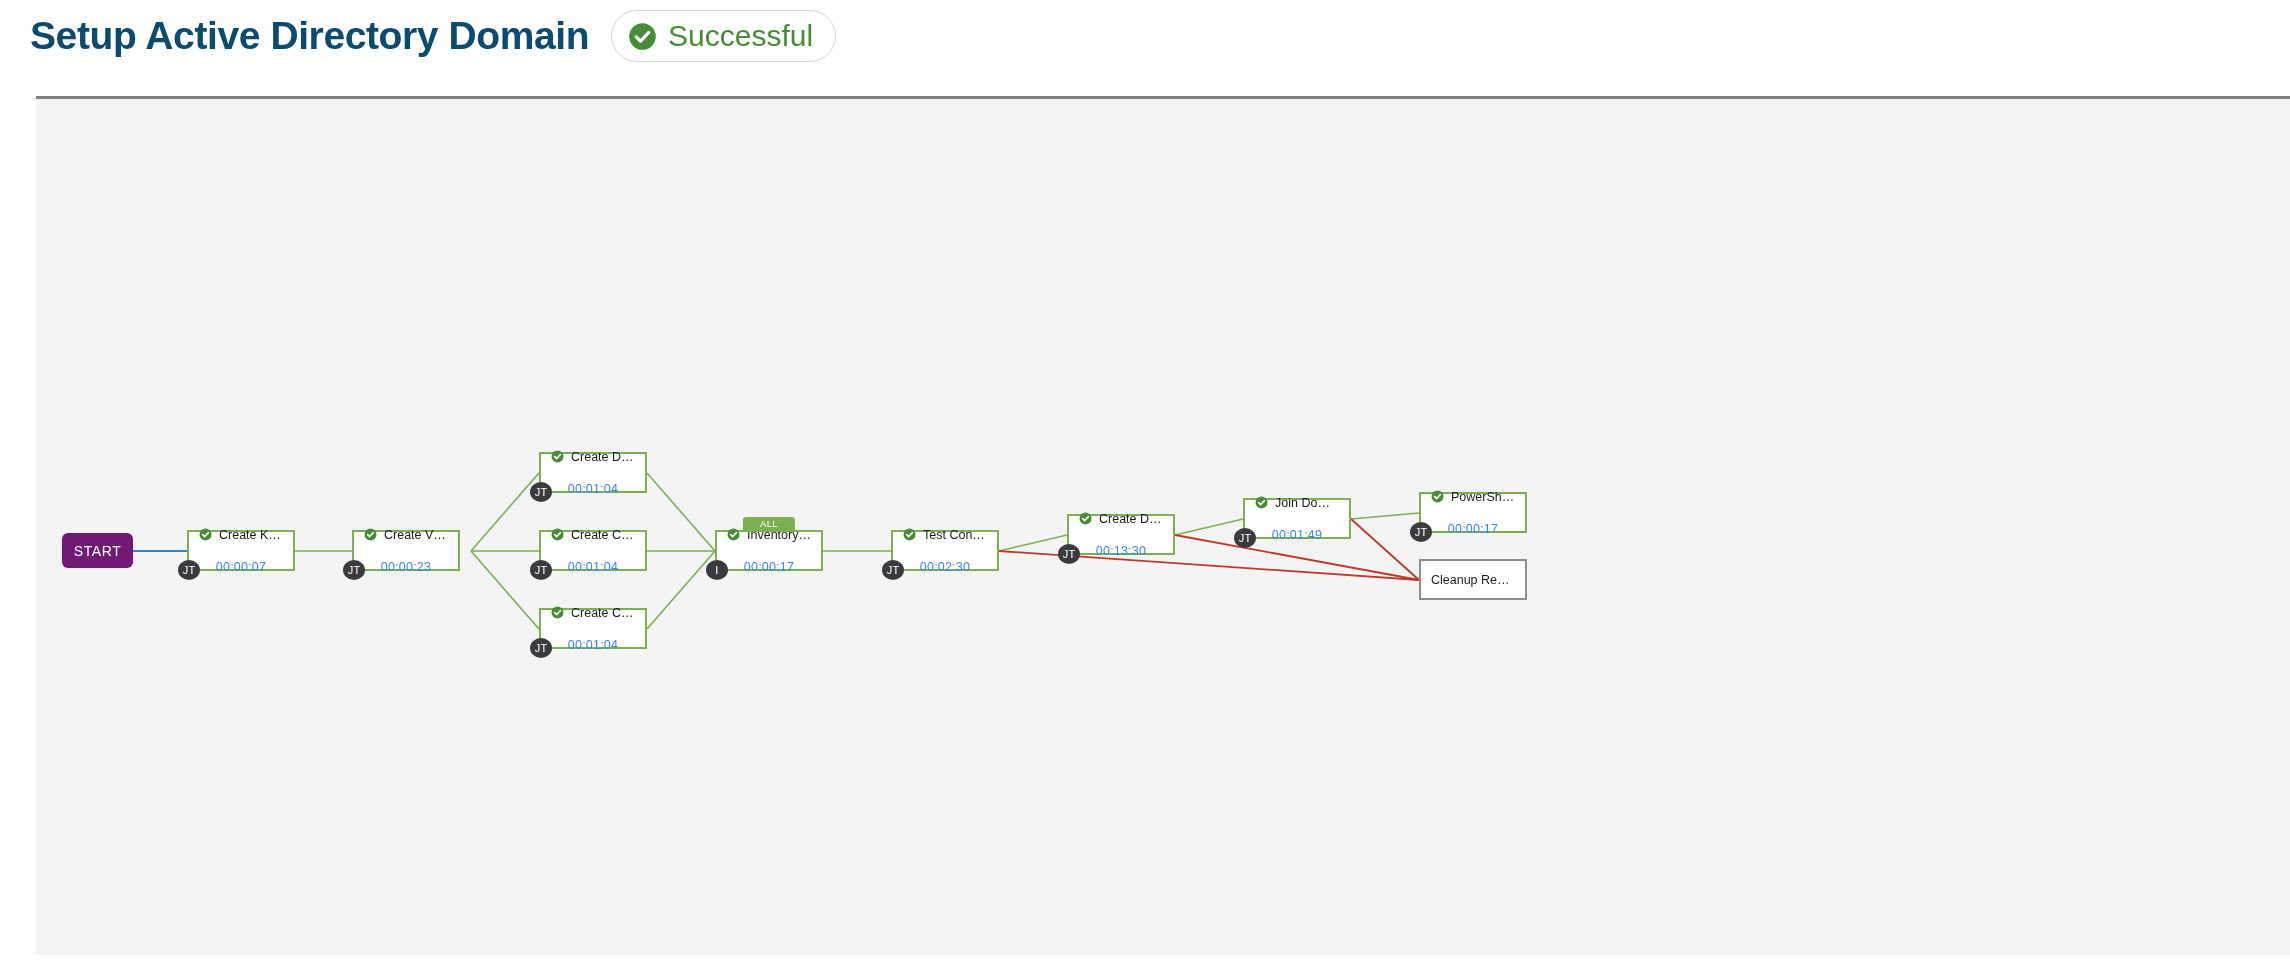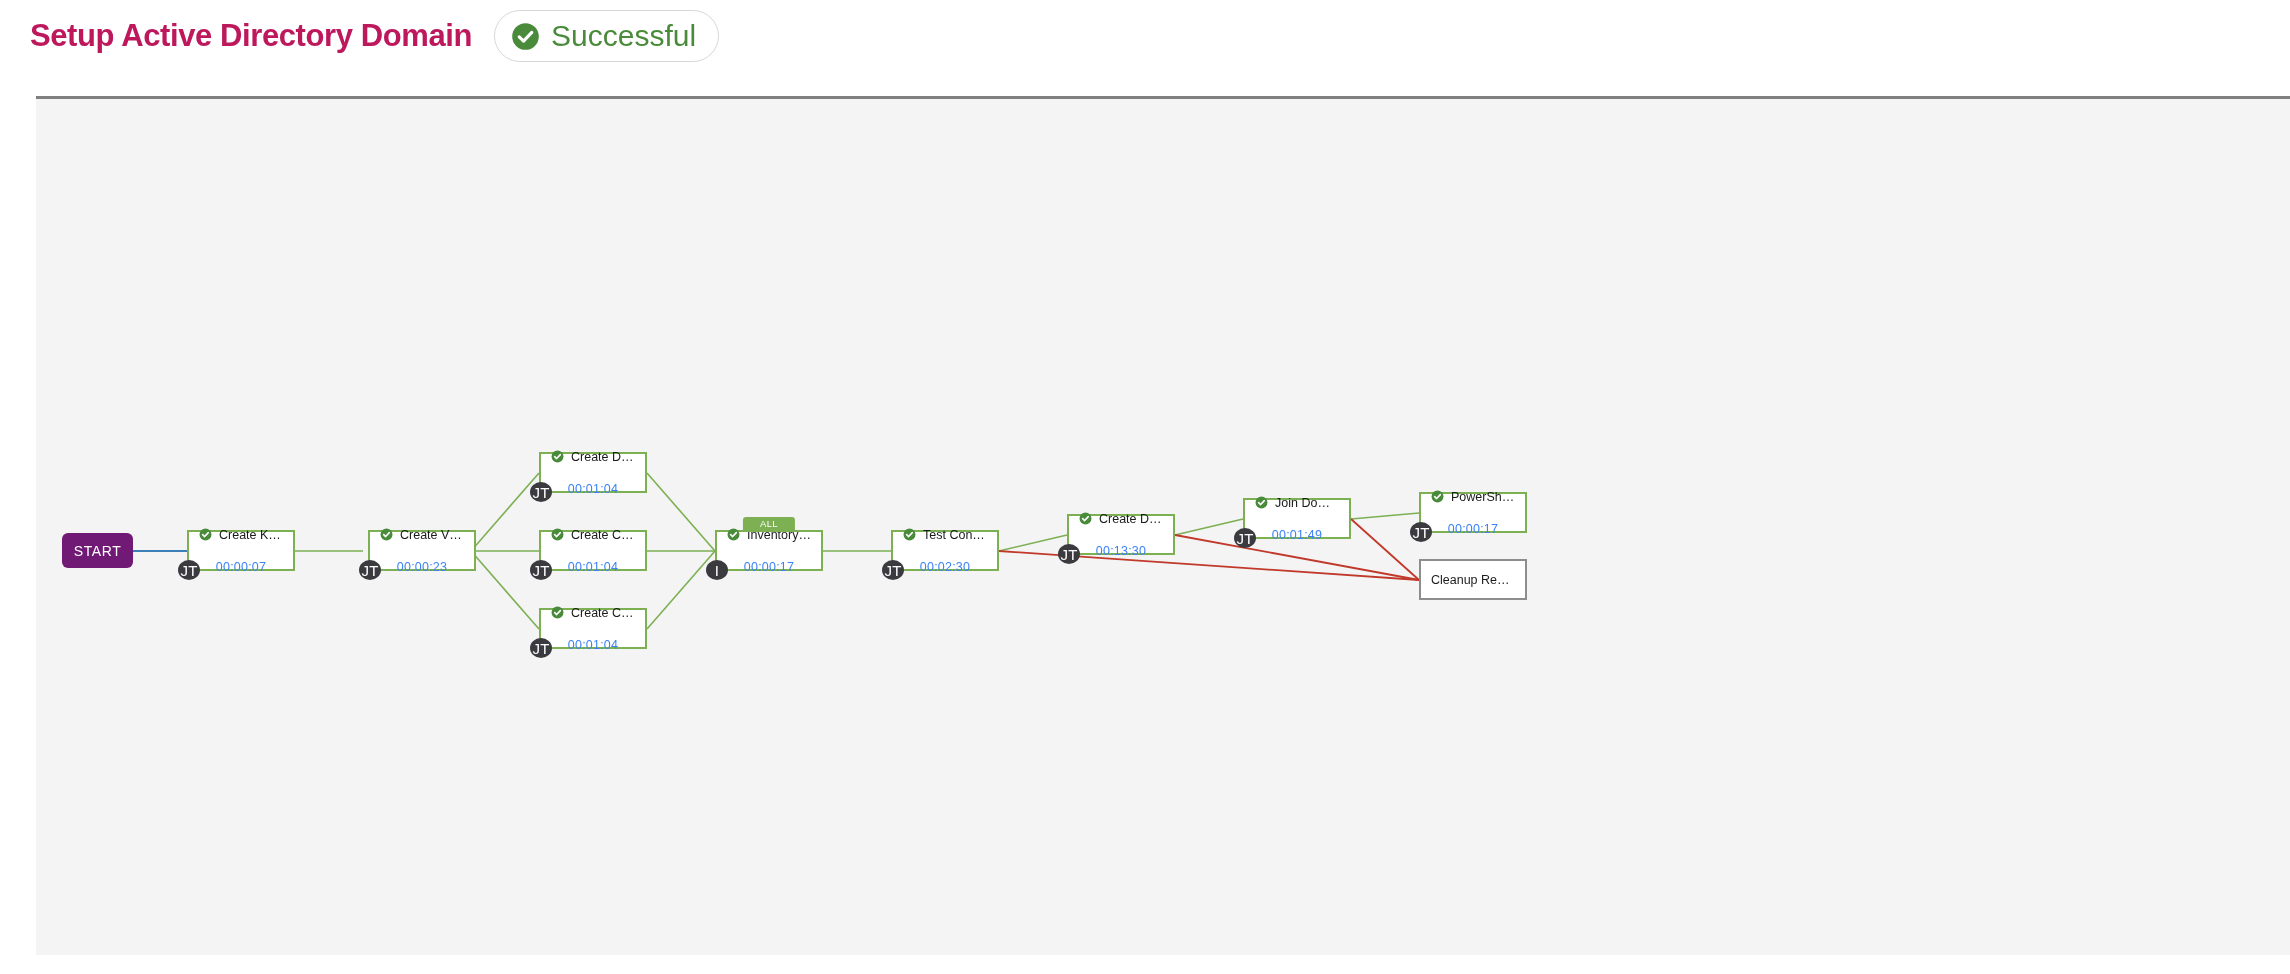--- a/index.html
+++ b/index.html
@@ -27,23 +27,23 @@
   }
   #header-left {
     position: absolute;
     left: 30px;
     top: 10px;
     display: flex;
     align-items: center;
     gap: 22px;
   }
   #page-title {
-    font-size: 31px;
+    font-size: 39px;
     font-weight: bold;
-    color: #be185d;
+    color: #0c4a6e;
     letter-spacing: -0.4px;
     white-space: nowrap;
     line-height: 50px;
   }
   #status-badge {
     display: flex;
     align-items: center;
     gap: 11px;
     border: 1px solid #d8d8d8;
     border-radius: 30px;
@@ -156,21 +156,21 @@
   }
   .node-badge {
     position: absolute;
     left: -11px;
     bottom: -11px;
     width: 22px;
     height: 20px;
     border-radius: 50%;
     background: #3b3b3f;
     color: #ffffff;
-    font-size: 15px;
+    font-size: 11px;
     display: flex;
     align-items: center;
     justify-content: center;
     letter-spacing: 0.2px;
   }
   .node-tag {
     position: absolute;
     top: -15px;
     left: 50%;
     transform: translateX(-50%);
@@ -254,21 +254,21 @@
         <div class="node-title-row">
           <svg class="node-check" viewBox="0 0 24 24">
             <circle cx="12" cy="12" r="11" fill="#4a8b3b"></circle>
             <path d="M6.8 12.3 L10.4 15.8 L17.2 8.6" stroke="#ffffff" stroke-width="3" fill="none" stroke-linecap="round" stroke-linejoin="round"></path>
           </svg>
           <span class="node-title">Create Keypair</span>
         </div>
         <div class="node-elapsed">00:00:07</div>
         <span class="node-badge">JT</span>
       </div>
-      <div class="node" style="left: 332px; top: 431px; width: 108px; height: 41px;">
+      <div class="node" style="left: 316px; top: 431px; width: 108px; height: 41px;">
         <div class="node-title-row">
           <svg class="node-check" viewBox="0 0 24 24">
             <circle cx="12" cy="12" r="11" fill="#4a8b3b"></circle>
             <path d="M6.8 12.3 L10.4 15.8 L17.2 8.6" stroke="#ffffff" stroke-width="3" fill="none" stroke-linecap="round" stroke-linejoin="round"></path>
           </svg>
           <span class="node-title">Create VPC</span>
         </div>
         <div class="node-elapsed">00:00:23</div>
         <span class="node-badge">JT</span>
       </div>

